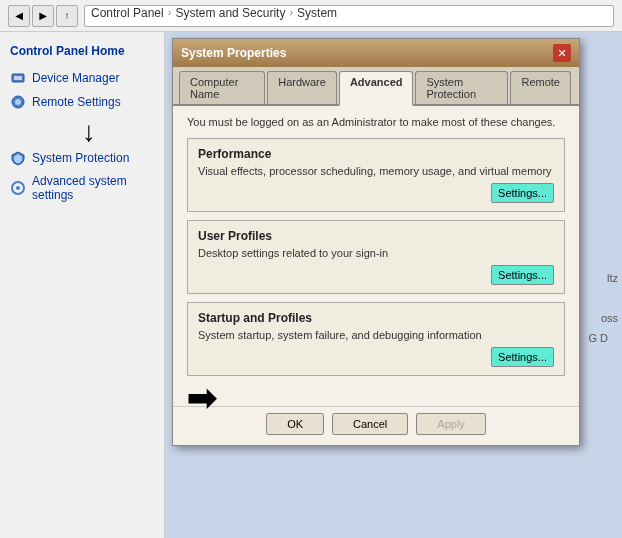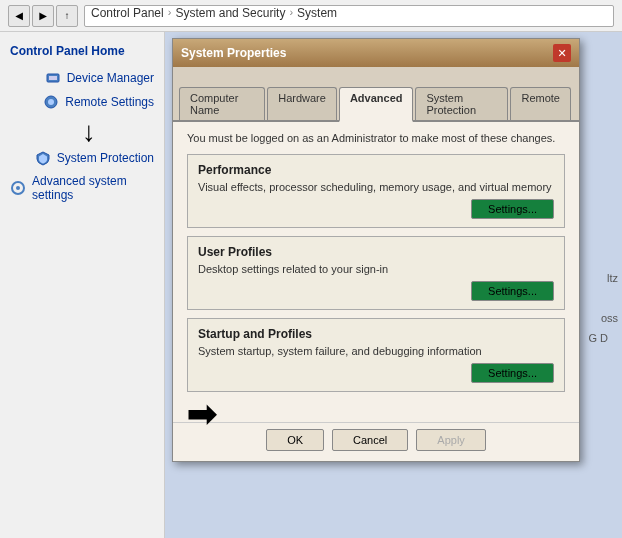--- a/index.html
+++ b/index.html
@@ -74,21 +74,20 @@
       margin-bottom: 12px;
     }
     .sidebar-item {
       display: flex;
       align-items: center;
       gap: 6px;
       margin-bottom: 8px;
       cursor: pointer;
       color: #003399;
       font-size: 12px;
-      justify-content: flex-end;
     }
     .sidebar-icon {
       width: 16px;
       height: 16px;
       flex-shrink: 0;
     }
 
     
     .arrow-down {
       position: relative;
@@ -132,21 +131,21 @@
       display: flex;
       align-items: center;
       justify-content: center;
     }
 
     
     .tabs {
       display: flex;
       background: #d8cfc0;
       border-bottom: 2px solid #888;
-      padding: 20px 6px 0 6px;
+      padding: 4px 6px 0 6px;
     }
     .tab {
       padding: 4px 10px;
       border: 1px solid #888;
       border-bottom: none;
       background: #d0c8b8;
       cursor: pointer;
       font-size: 11px;
       margin-right: 2px;
       border-radius: 3px 3px 0 0;
@@ -185,22 +184,22 @@
     .section-desc {
       font-size: 11px;
       color: #333;
       margin-bottom: 6px;
     }
     .section-btn-row {
       display: flex;
       justify-content: flex-end;
     }
     .settings-btn {
-      padding: 3px 16px;
-      background: #15803d;
+      padding: 3px 6px;
+      background: #5eead4;
       border: 1px solid #888;
       cursor: pointer;
       font-size: 11px;
       border-radius: 2px;
     }
 
     
     .env-row {
       display: flex;
       align-items: center;

